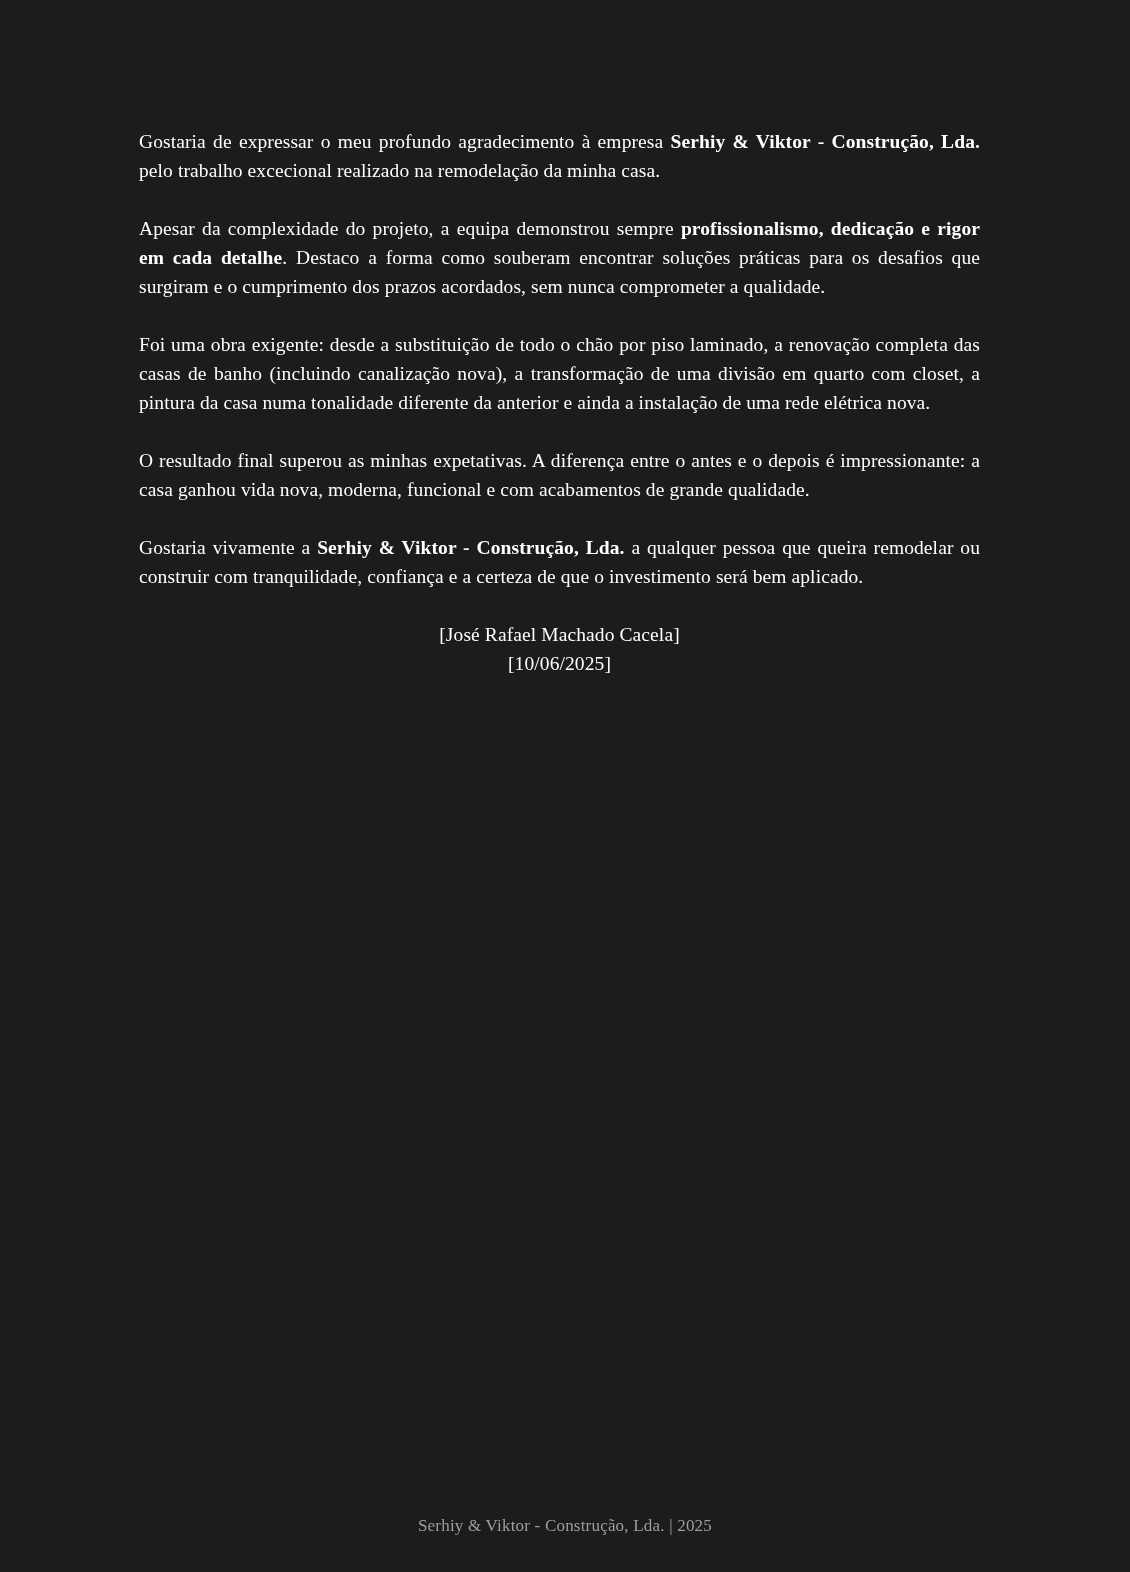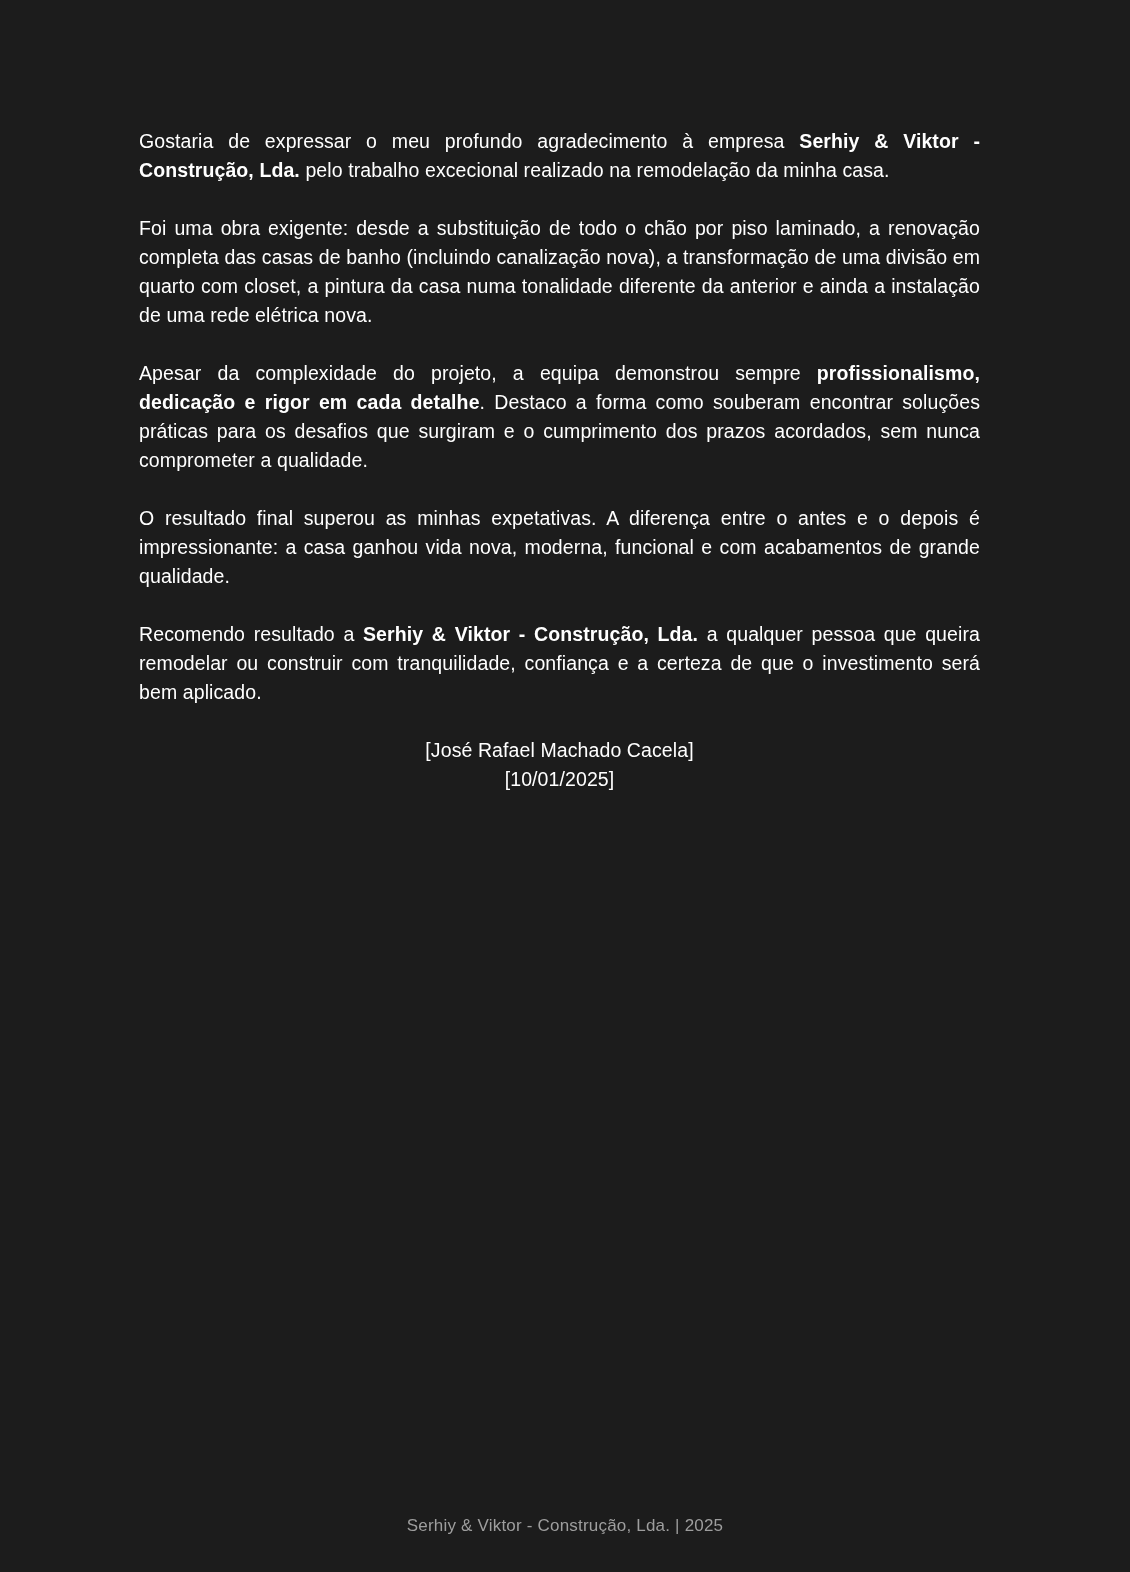--- a/index.html
+++ b/index.html
@@ -1,15 +1,15 @@
 <!DOCTYPE html>
 <html><head>
 <meta charset="utf-8">
 <style>
-  * { box-sizing: border-box; }
+  * { box-sizing: border-box; font-family: Liberation Serif, serif; }
   html, body { margin: 0; padding: 0; }
   body {
     width: 1130px;
     height: 1572px;
     background: #1c1c1c;
     font-family: "Liberation Sans", sans-serif;
     position: relative;
     overflow: hidden;
   }
   .page {
@@ -52,28 +52,28 @@
 </style>
 </head>
 <body>
 
 <div class="page">
 
   <div class="content">
 
     <p class="para"><span>Gostaria de expressar o meu profundo agradecimento à empresa </span><span class="bold">Serhiy &amp; Viktor - Construção, Lda.</span><span> pelo trabalho excecional realizado na remodelação da minha casa.</span></p>
 
+    <p class="para"><span>Apesar da complexidade do projeto, a equipa demonstrou sempre </span><span class="bold">profissionalismo, dedicação e rigor em cada detalhe</span><span>. Destaco a forma como souberam encontrar soluções práticas para os desafios que surgiram e o cumprimento dos prazos acordados, sem nunca comprometer a qualidade.</span></p>
+
     <p class="para"><span>Foi uma obra exigente: desde a substituição de todo o chão por piso laminado, a renovação completa das casas de banho (incluindo canalização nova), a transformação de uma divisão em quarto com closet, a pintura da casa numa tonalidade diferente da anterior e ainda a instalação de uma rede elétrica nova.</span></p>
-
-    <p class="para"><span>Apesar da complexidade do projeto, a equipa demonstrou sempre </span><span class="bold">profissionalismo, dedicação e rigor em cada detalhe</span><span>. Destaco a forma como souberam encontrar soluções práticas para os desafios que surgiram e o cumprimento dos prazos acordados, sem nunca comprometer a qualidade.</span></p>
 
     <p class="para"><span>O resultado final superou as minhas expetativas. A diferença entre o antes e o depois é impressionante: a casa ganhou vida nova, moderna, funcional e com acabamentos de grande qualidade.</span></p>
 
-    <p class="para"><span>Recomendo resultado a </span><span class="bold">Serhiy &amp; Viktor - Construção, Lda.</span><span> a qualquer pessoa que queira remodelar ou construir com tranquilidade, confiança e a certeza de que o investimento será bem aplicado.</span></p>
+    <p class="para"><span>Gostaria vivamente a </span><span class="bold">Serhiy &amp; Viktor - Construção, Lda.</span><span> a qualquer pessoa que queira remodelar ou construir com tranquilidade, confiança e a certeza de que o investimento será bem aplicado.</span></p>
 
 
-    <p class="signature"><span>[José Rafael Machado Cacela]</span><br><span>[10/01/2025]</span></p>
+    <p class="signature"><span>[José Rafael Machado Cacela]</span><br><span>[10/06/2025]</span></p>
 
   </div>
 
   <div class="footer"><span>Serhiy &amp; Viktor - Construção, Lda. | 2025</span></div>
 
 </div>
 
 </body></html>

